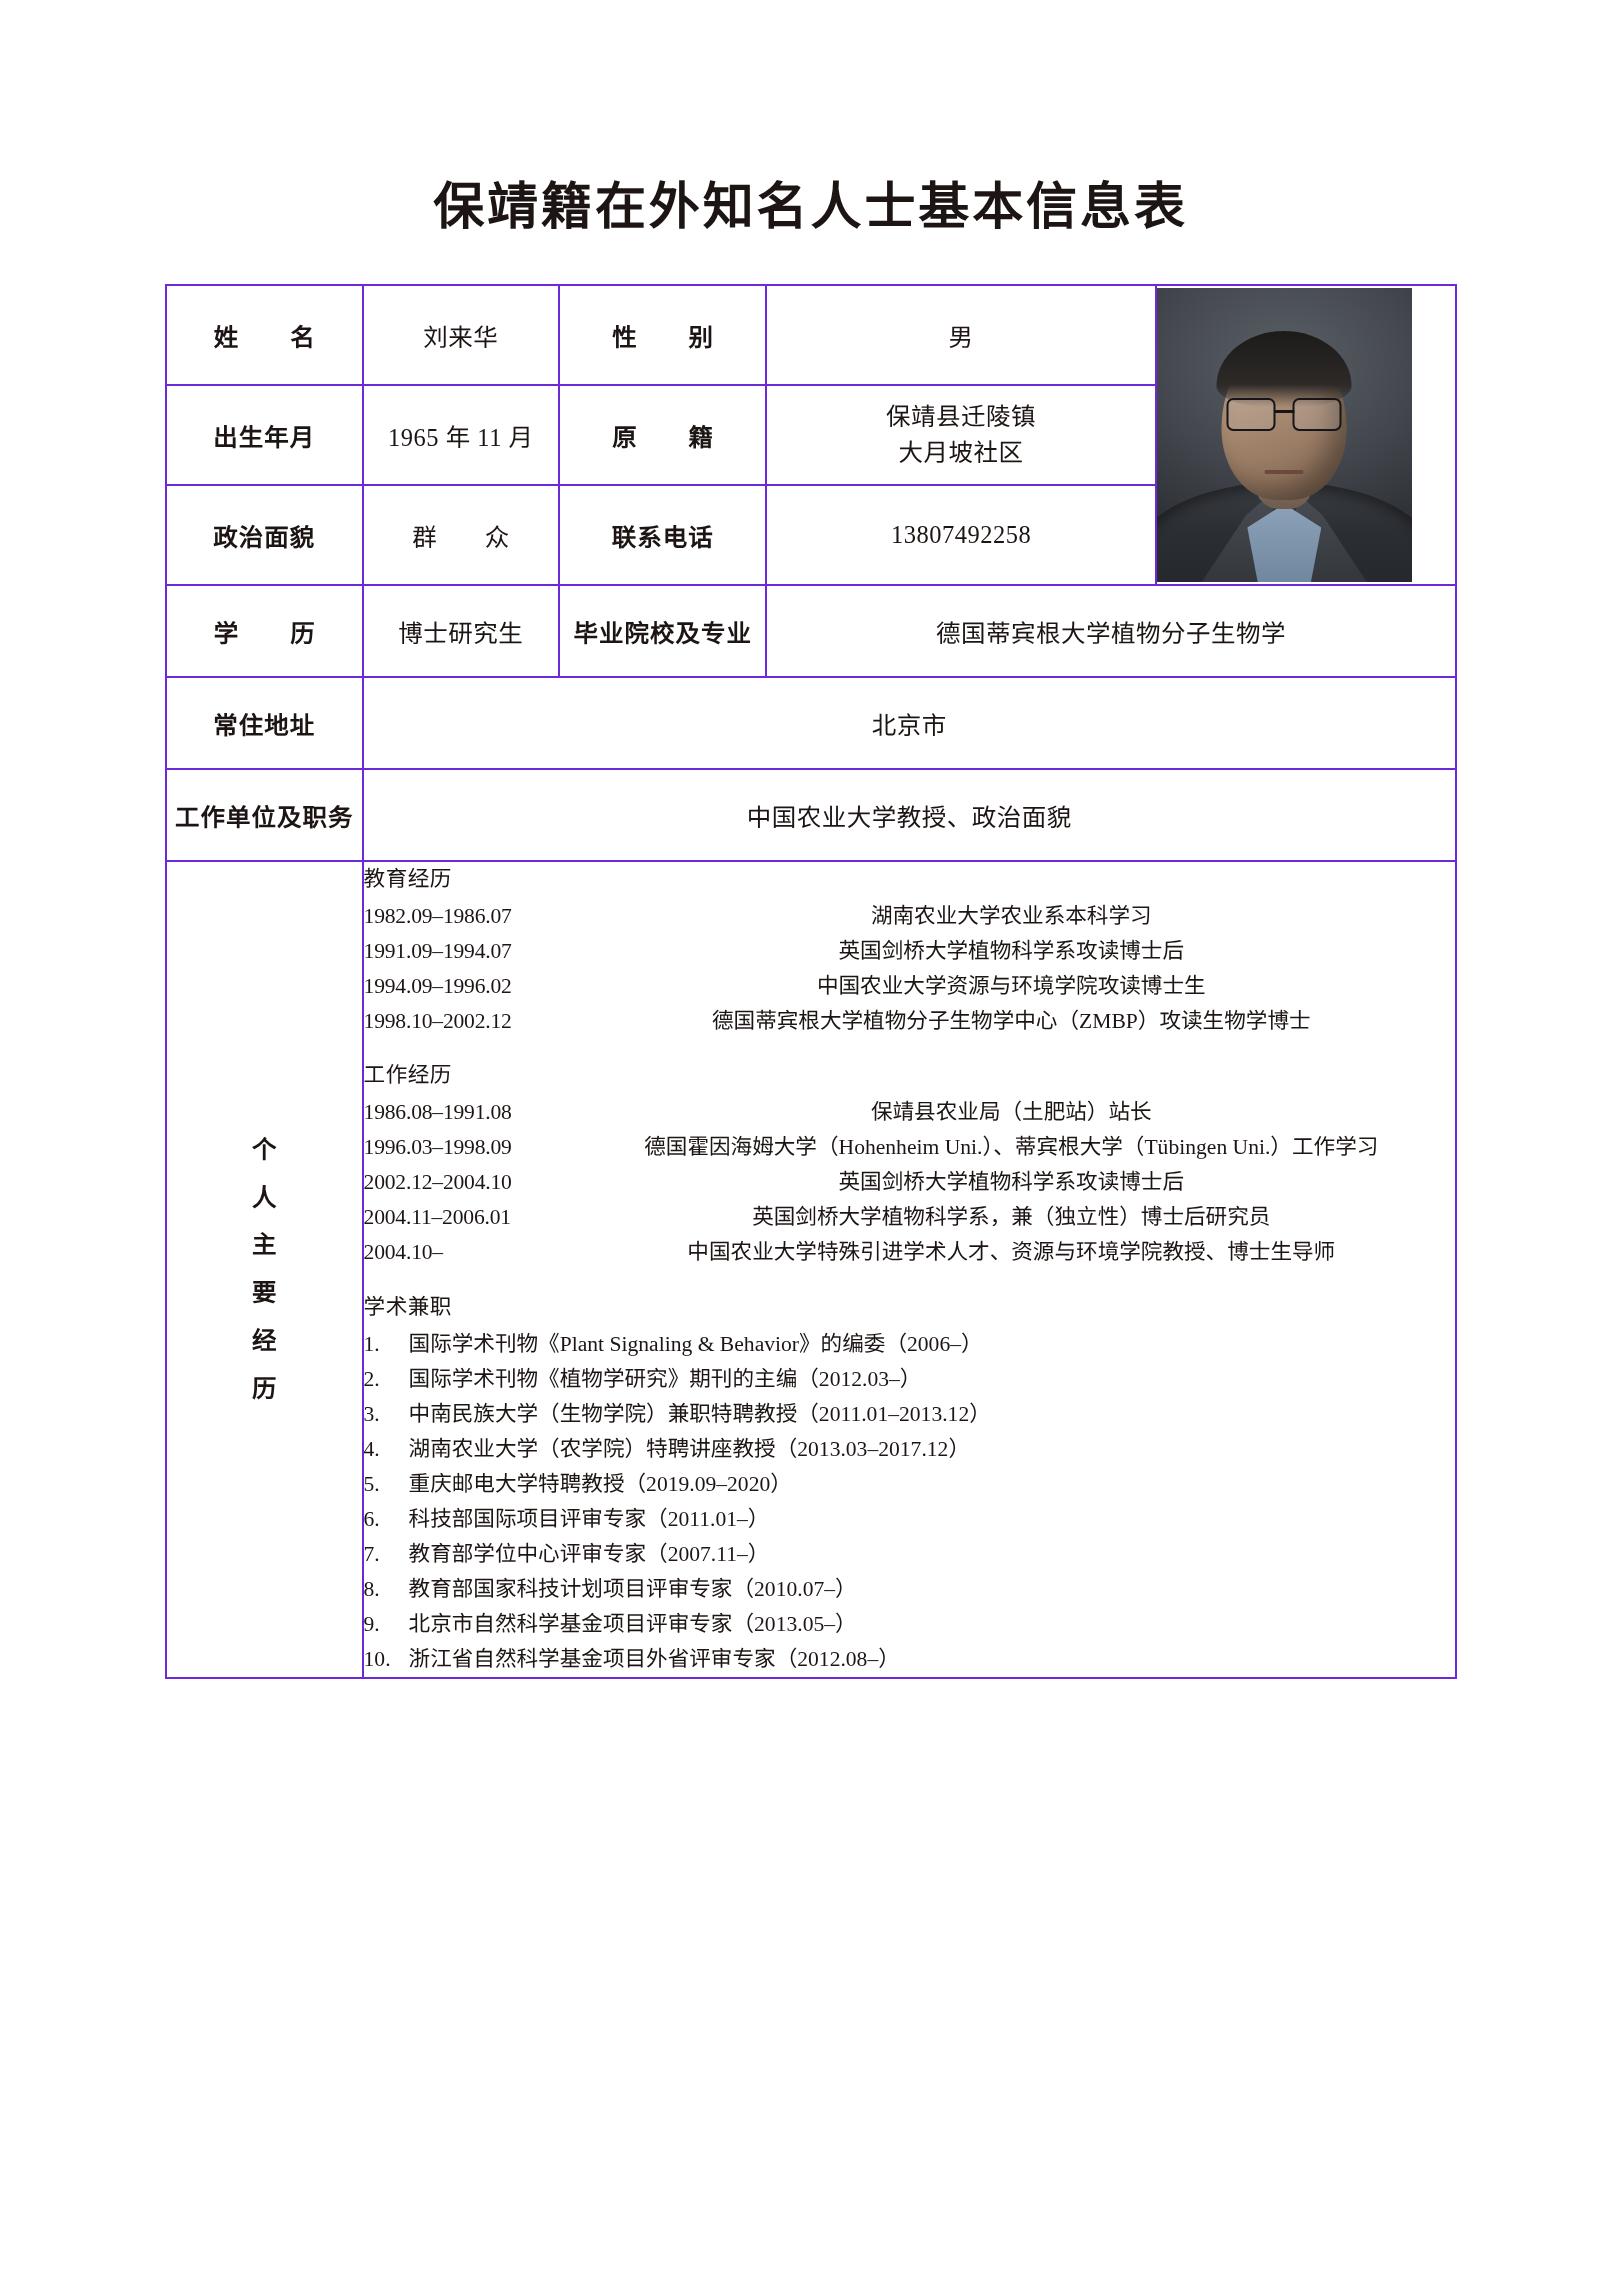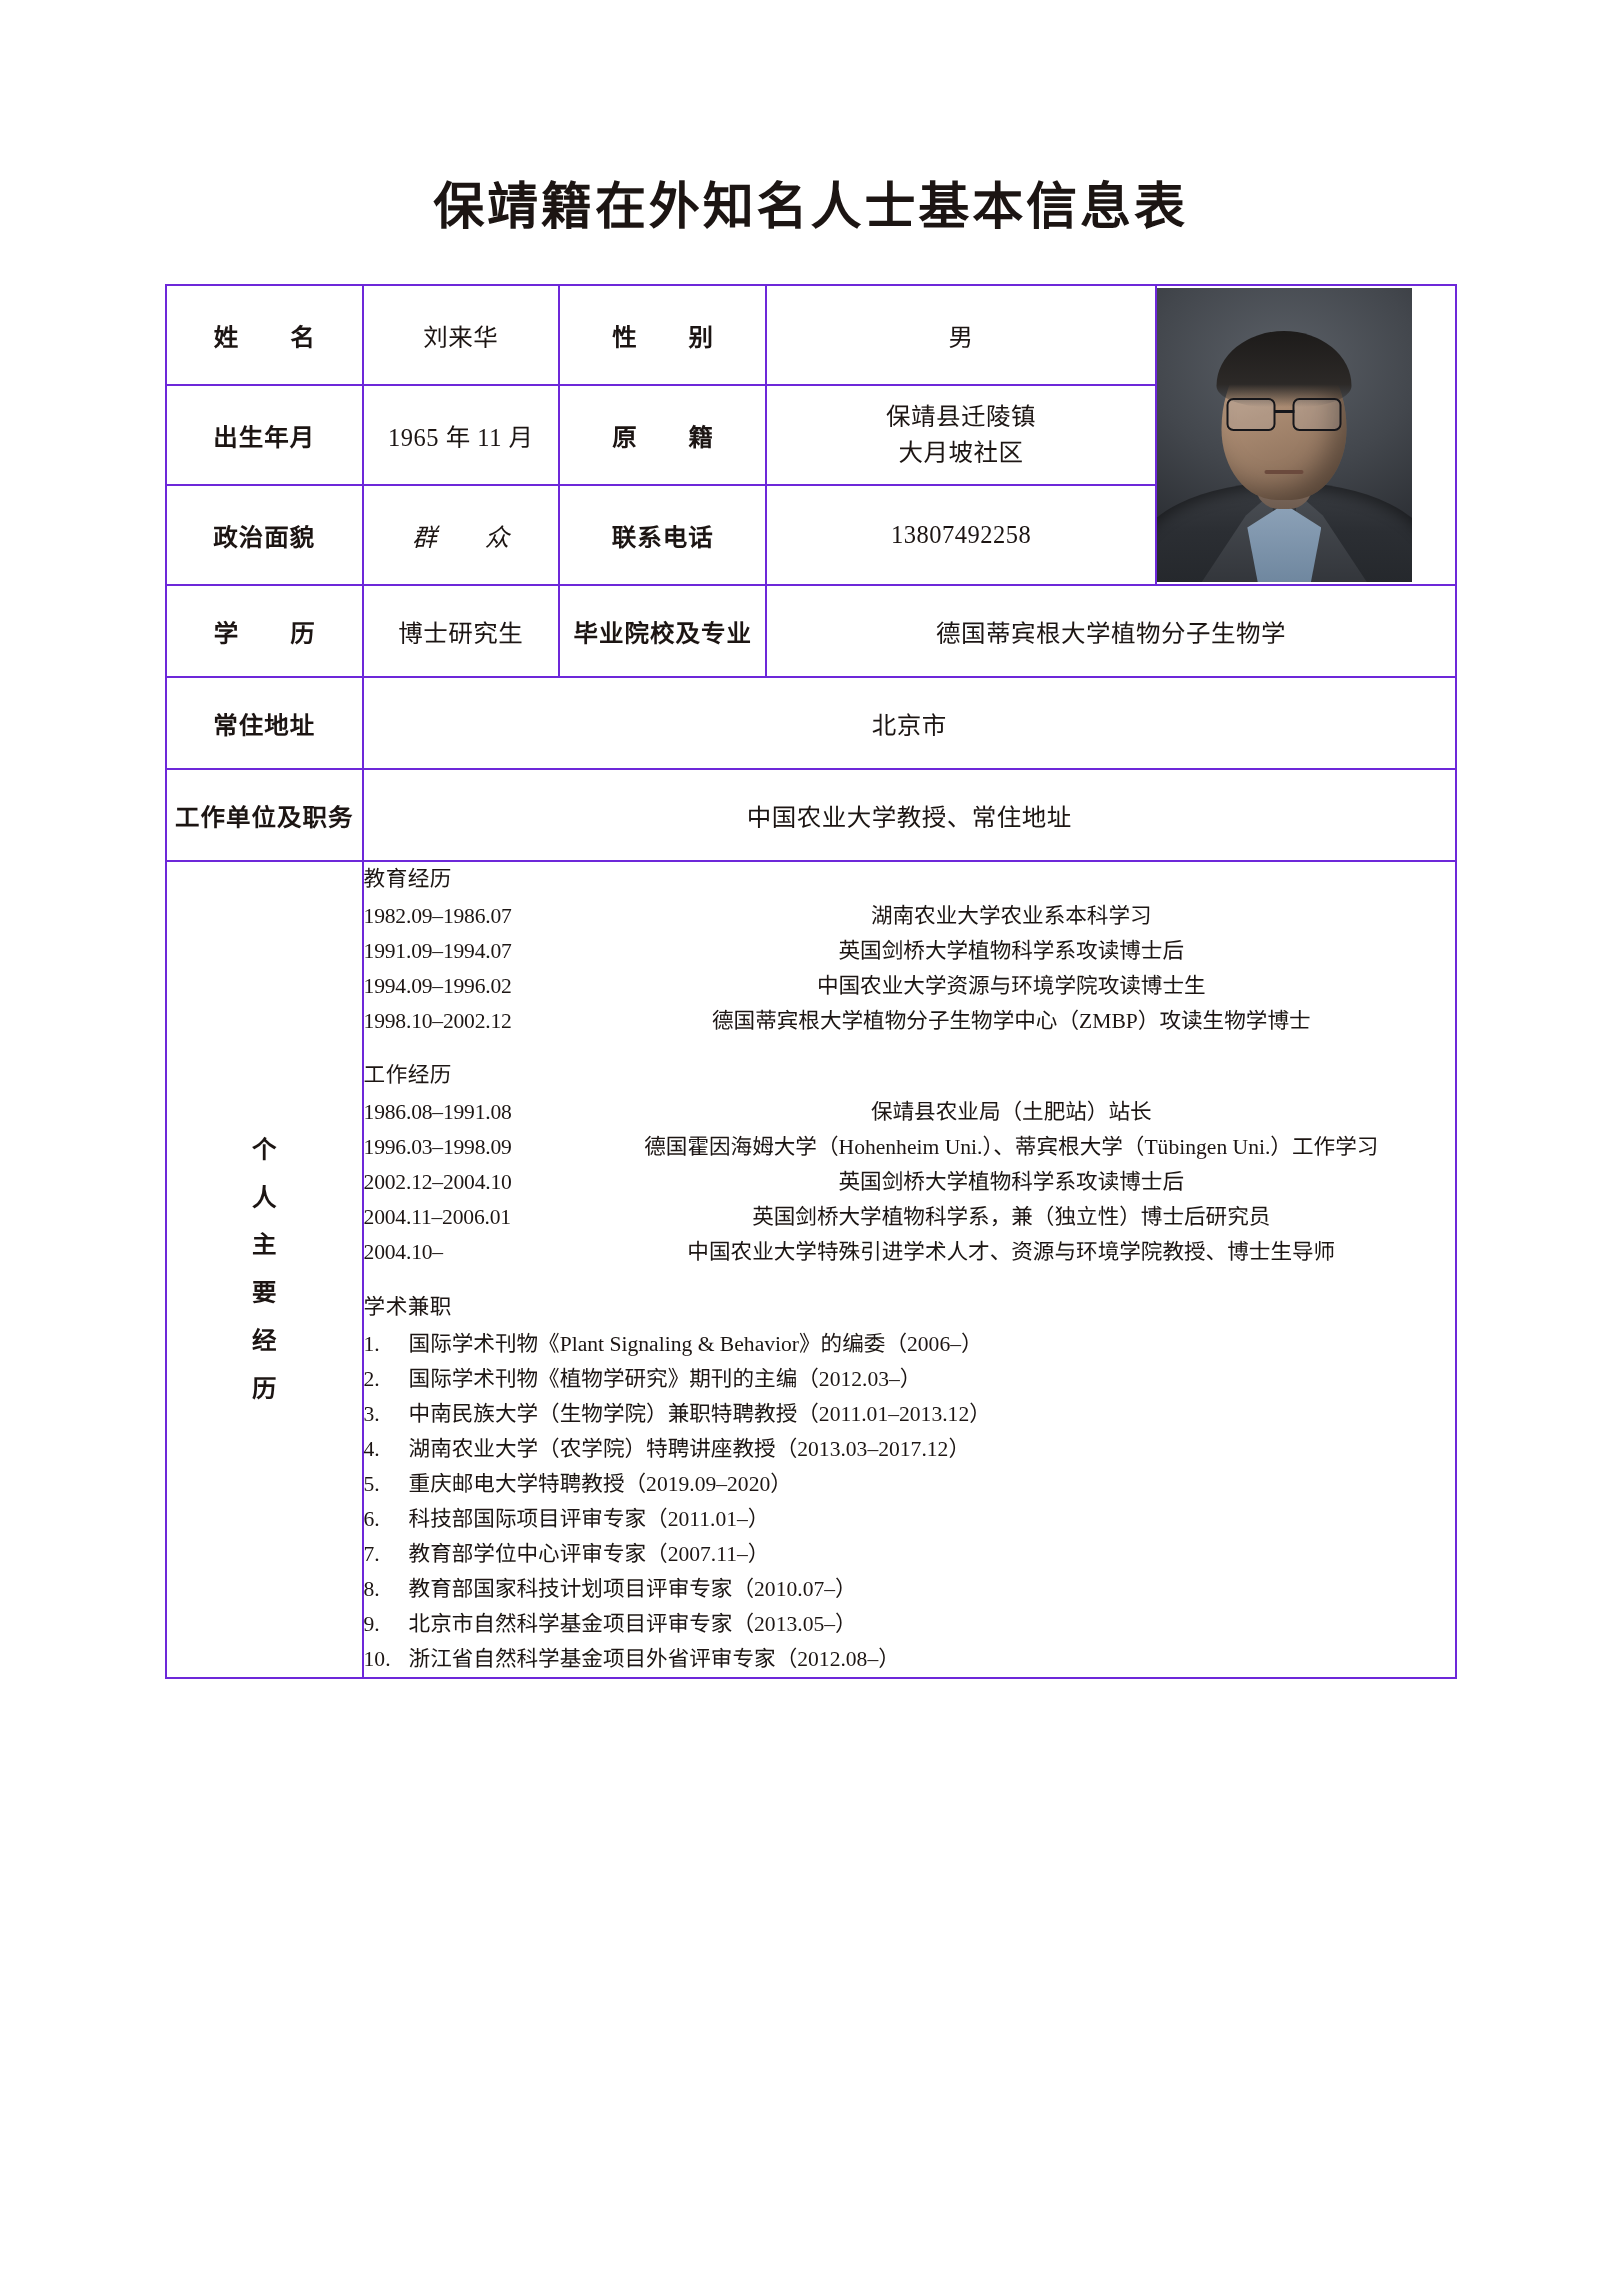--- a/index.html
+++ b/index.html
@@ -59,21 +59,21 @@
     font-weight: bold;
     font-size: 25.5px;
     letter-spacing: 1px;
   }
   .lbl-wide { letter-spacing: 13.7px; text-indent: 13.7px; }
   .val {
     text-align: center;
     font-size: 25.5px;
     letter-spacing: 0.5px;
   }
-  .val-sp { letter-spacing: 11.8px; text-indent: 11.8px; font-style: italic; }
+  .val-sp { letter-spacing: 11.8px; text-indent: 11.8px; }
   .val-multiline { line-height: 1.45; }
 
   .r1 td { height: 98px; }
   .r2 td { height: 98px; }
   .r3 td { height: 98px; }
   .r4 td { height: 90px; margin-left: 28px; }
   .r5 td { height: 90px; }
   .r6 td { height: 90px; }
 
   
@@ -289,21 +289,21 @@
         <td class="val" colspan="2">德国蒂宾根大学植物分子生物学</td>
       </tr>
 
       <tr class="r5">
         <td class="lbl">常住地址</td>
         <td class="val" colspan="4">北京市</td>
       </tr>
 
       <tr class="r6">
         <td class="lbl">工作单位及职务</td>
-        <td class="val" colspan="4">中国农业大学教授、常住地址</td>
+        <td class="val" colspan="4">中国农业大学教授、政治面貌</td>
       </tr>
 
       <tr>
         <td class="exp-label-cell">
           <span id="exp-side"><div>个</div><div>人</div><div>主</div><div>要</div><div>经</div><div>历</div></span>
         </td>
         <td class="exp-body-cell" colspan="4">
 
           <div class="sec-head">教育经历</div>
           <div id="edu-list">

